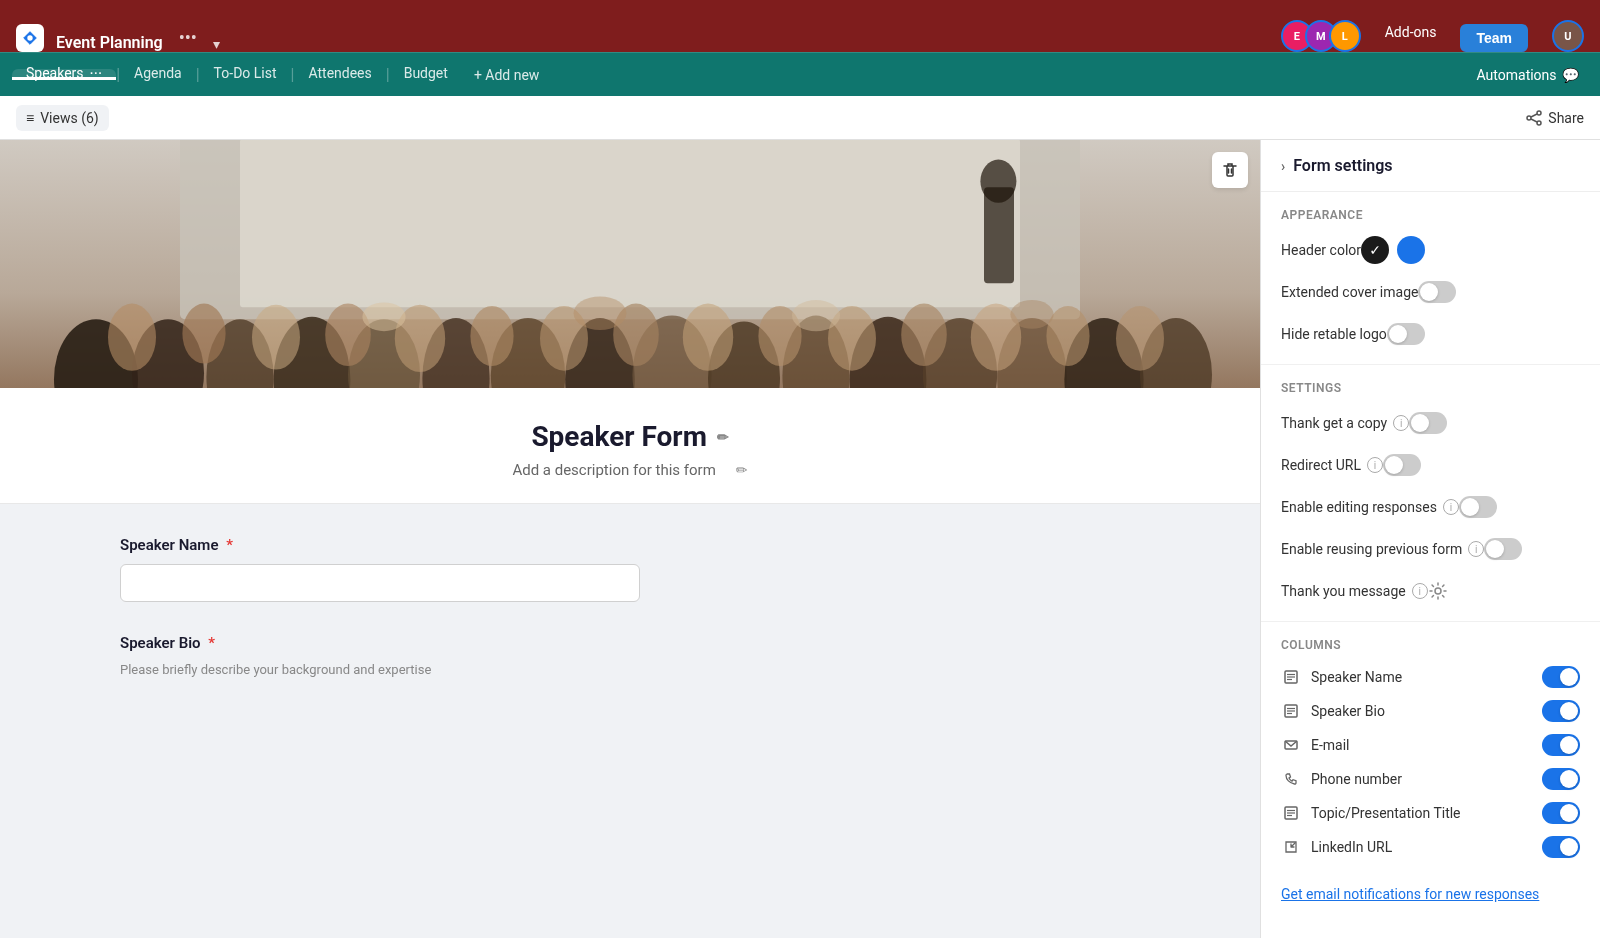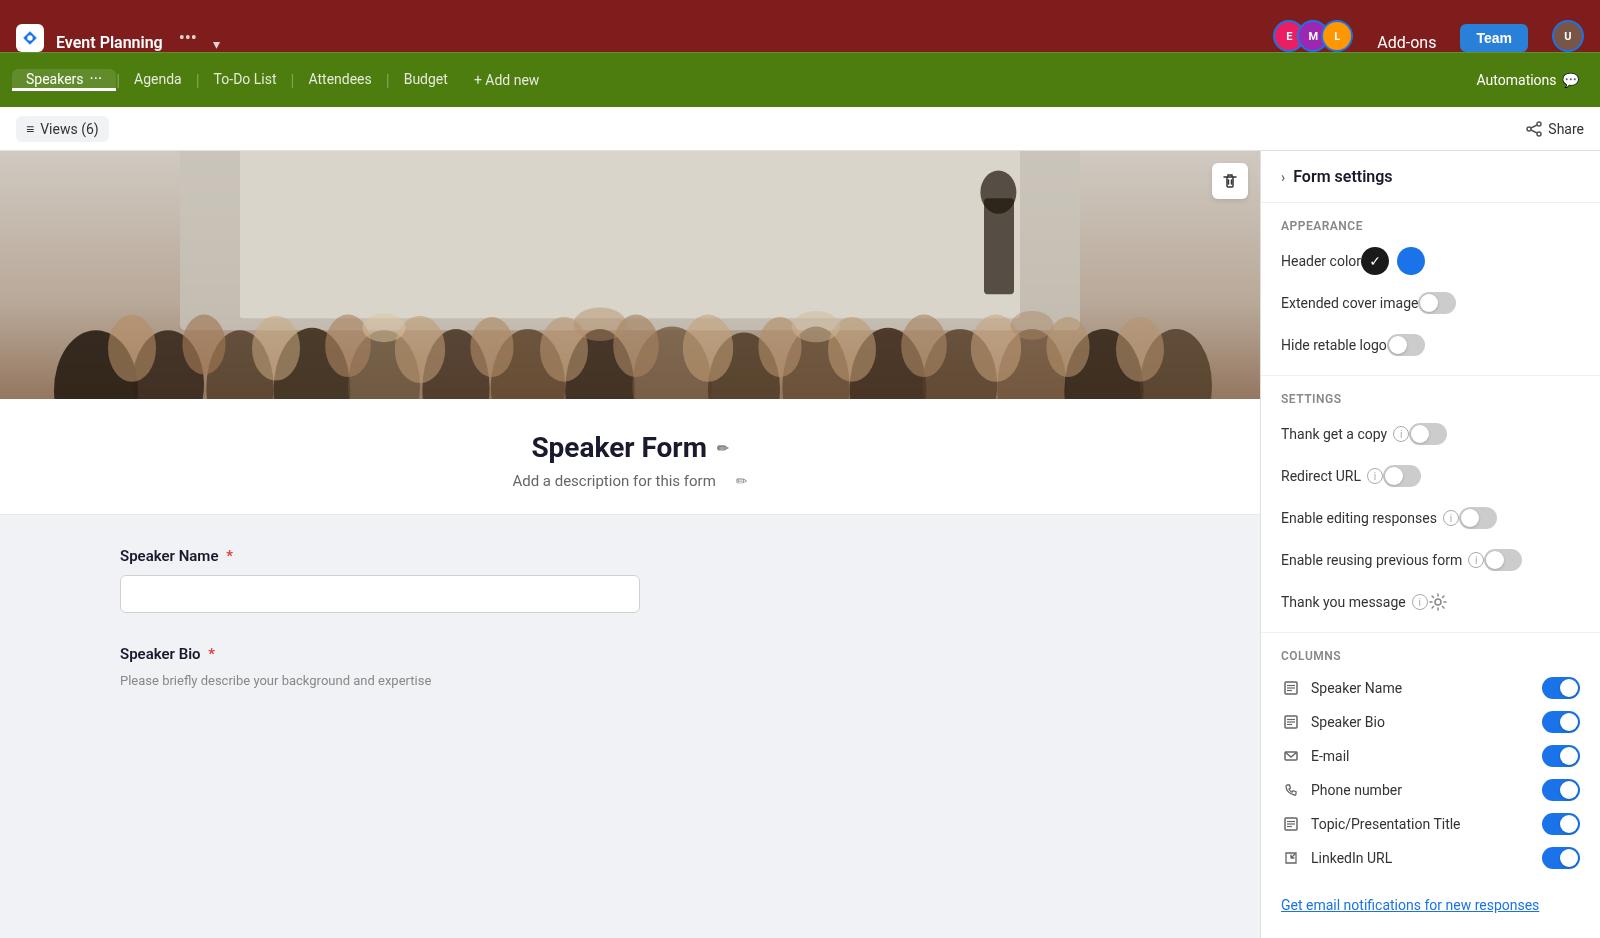--- a/index.html
+++ b/index.html
@@ -58,39 +58,39 @@
       font-size: 11px; color: white; font-weight: bold;
       flex-shrink: 0;
     }
     .avatar:first-child { margin-left: 0; }
     .avatar-1 { background: #e91e63; }
     .avatar-2 { background: #9c27b0; }
     .avatar-3 { background: #ff9800; }
     .avatar-main { background: #795548; margin-left: 12px; }
     .top-bar-addons {
       color: white;
-      font-size: 16px;
-      margin: 0 12px;
+      font-size: 14px;
+      margin: 12px 12px;
       cursor: pointer;
     }
     .team-btn {
       background: #2980d9;
       color: white;
       border: none;
       border-radius: 6px;
       padding: 6px 16px;
       font-size: 14px;
       font-weight: 600;
       cursor: pointer;
     }
 
     
     .tab-bar {
-      background: #4d7c0f;
-      height: 55px;
+      background: #0f766e;
+      height: 44px;
       display: flex;
       align-items: stretch;
       padding: 16px 12px;
       border-top: 1px solid rgba(255,255,255,0.15);
     }
     .tab {
       display: flex;
       align-items: center;
       gap: 6px;
       padding: 0 14px;

